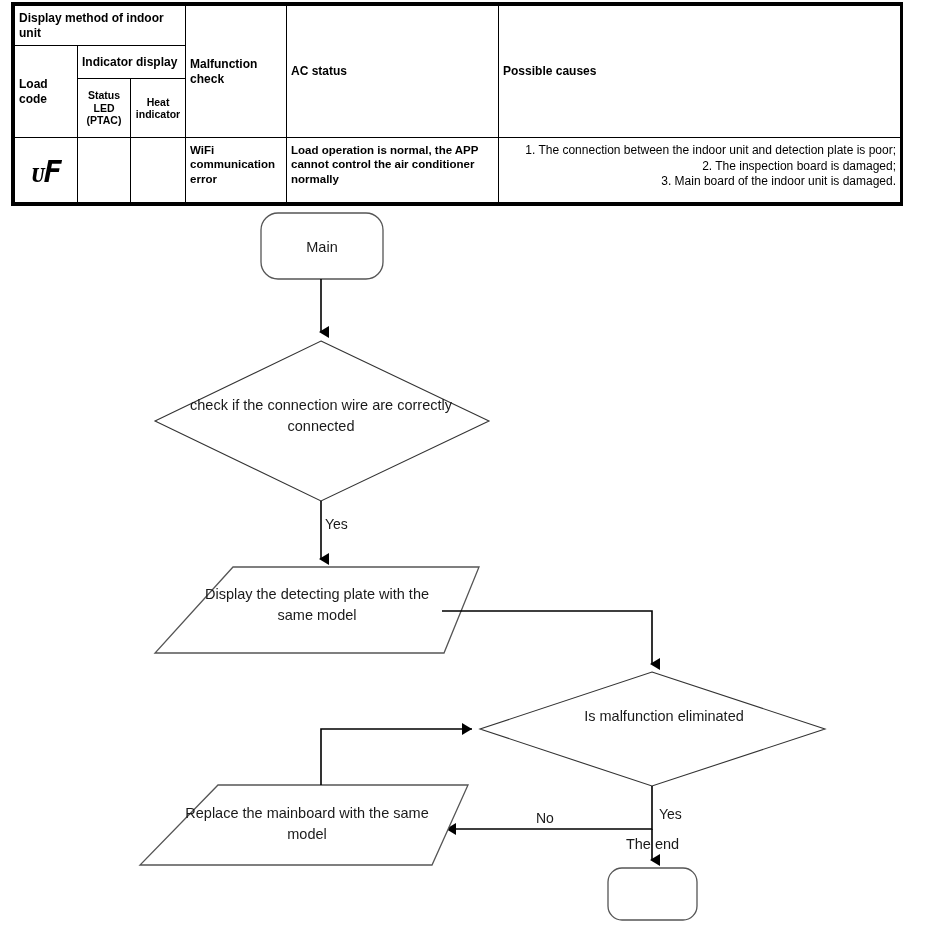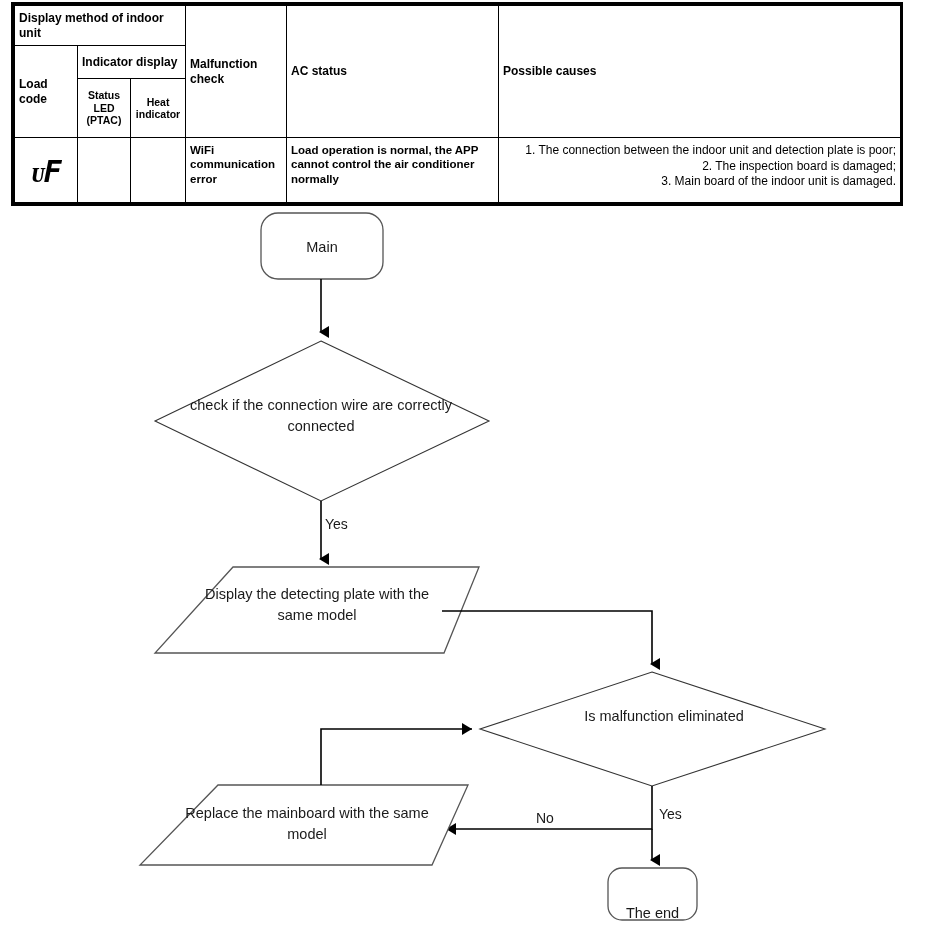--- a/index.html
+++ b/index.html
@@ -190,19 +190,19 @@
 <div class="node-label" style="left:261px; top:237px; width:122px;">Main</div>
 
 <div class="node-label" style="left:171px; top:395px; width:300px;">check if the connection wire are correctly connected</div>
 
 <div class="node-label" style="left:192px; top:584px; width:250px;">Display the detecting plate with the same model</div>
 
 <div class="node-label" style="left:572px; top:706px; width:160px;margin-left:12px;">Is malfunction eliminated</div>
 
 <div class="node-label" style="left:182px; top:803px; width:250px;">Replace the mainboard with the same model</div>
 
-<div class="node-label" style="left:608px; top:903px; width:89px;">The end</div>
+<div class="node-label" style="left:608px; top:834px; width:89px;">The end</div>
 
 <div class="edge-label" style="left:325px; top:516px;">Yes</div>
 
 <div class="edge-label" style="left:536px; top:810px;">No</div>
 
 <div class="edge-label" style="left:659px; top:806px;">Yes</div>
 
 </body></html>

